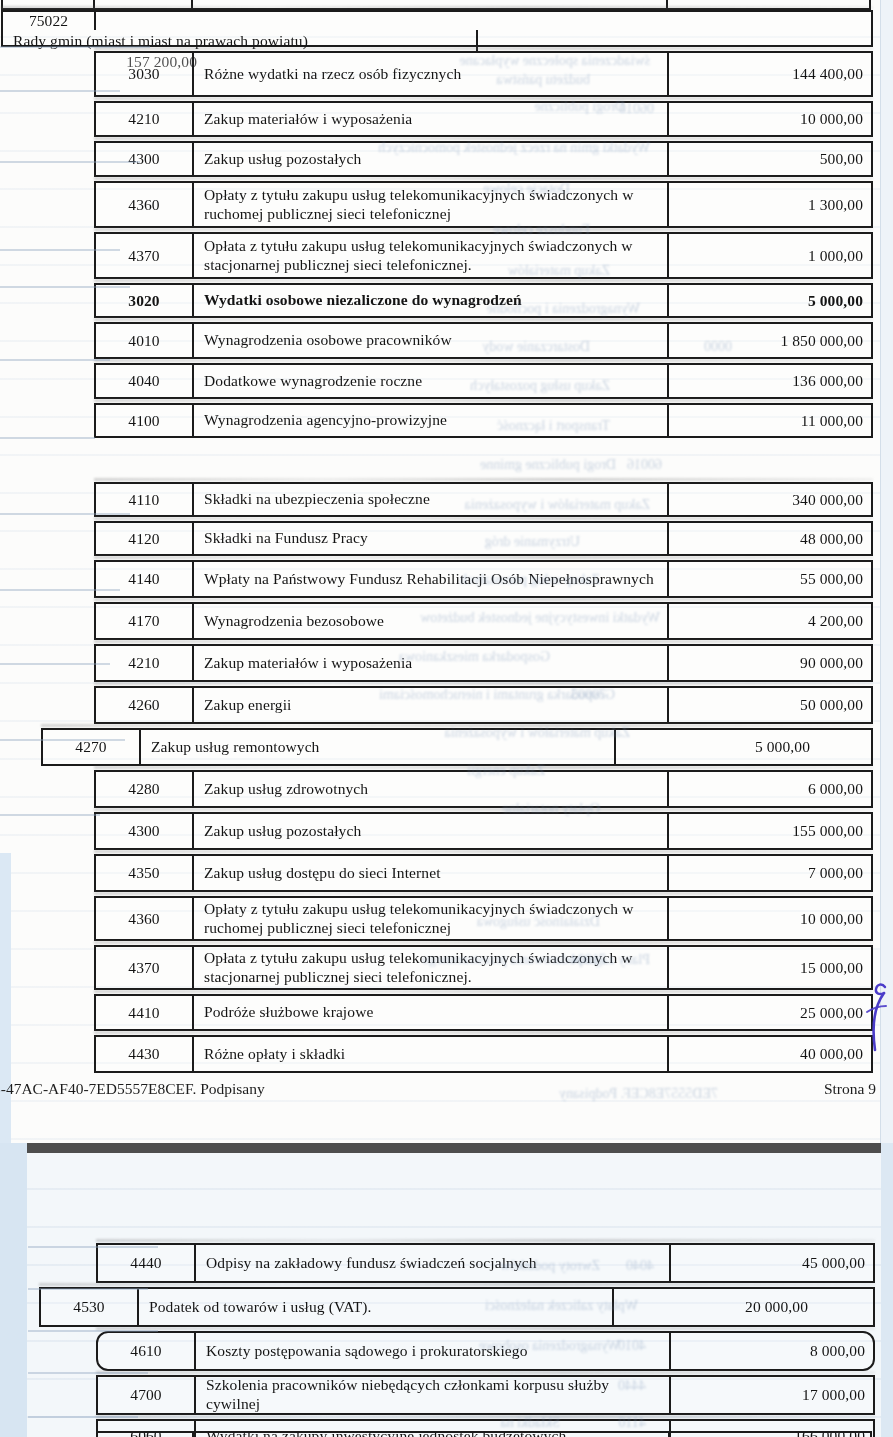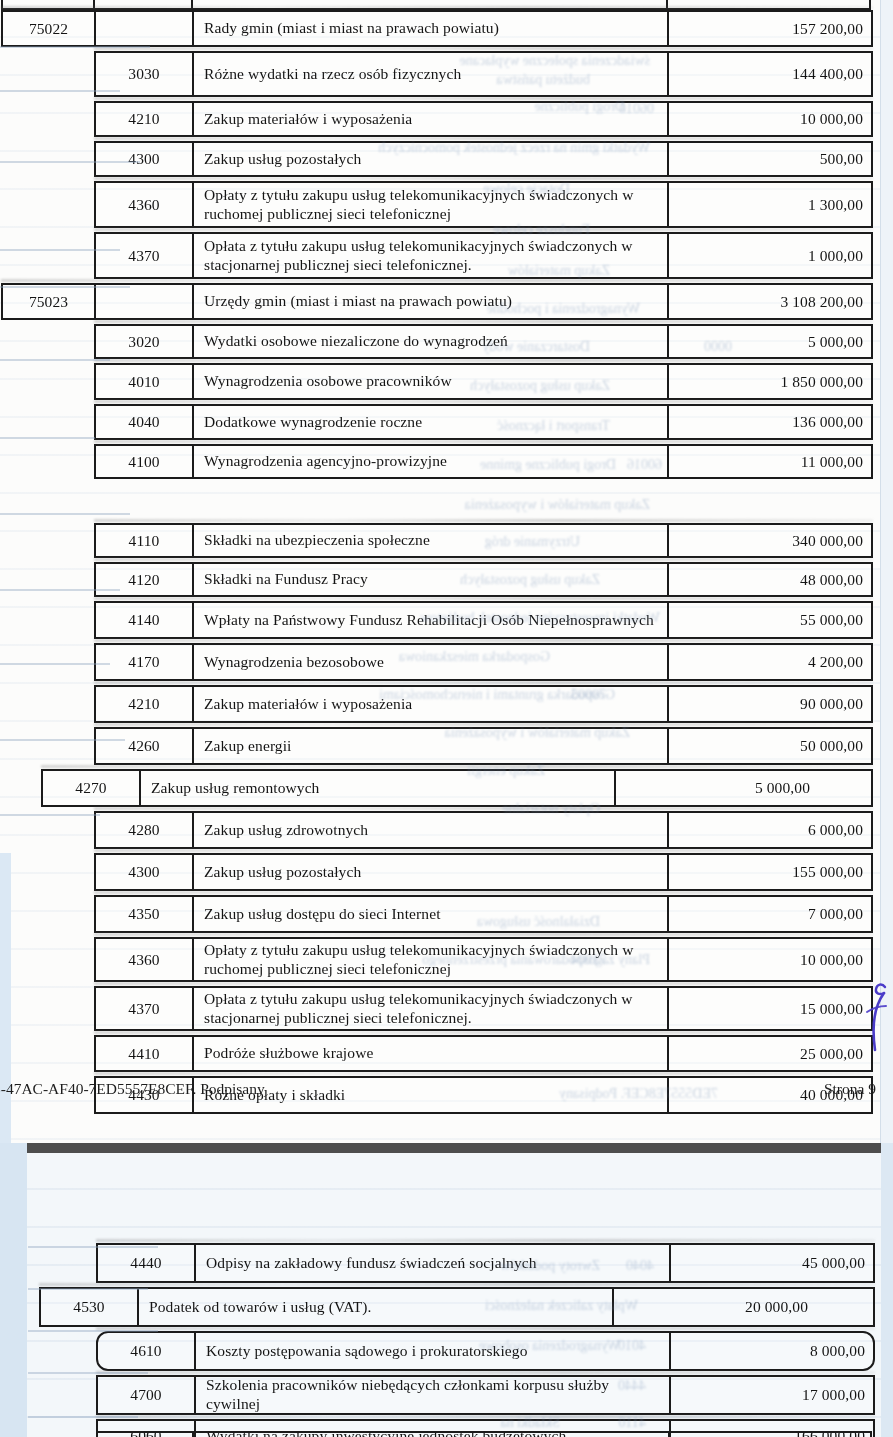--- a/index.html
+++ b/index.html
@@ -64,21 +64,21 @@
 
   <div class="sliver" id="sliver-top">
     <span class="v" style="left:0"></span>
       <span class="v" style="left:92px"></span>
     <span class="v" style="left:190px"></span>
       <span class="v" style="left:665px"></span>
     <span class="v" style="left:868px"></span>
   </div>
 
   <div class="twrap" id="table-p2">
-      <div class="trow ch" style="height: 33px;">
+      <div class="trow ch" style="height: 33px; flex-direction: column;">
         <div class="cell c-ch">75022</div>
         <div class="cell c-pa"></div>
         <div class="cell c-de">Rady gmin (miast i miast na prawach powiatu)</div>
         <div class="cell c-am">157 200,00</div>
       </div>
       <div class="trow pa" style="height: 42px;">
         <div class="cell c-pa">3030</div>
         <div class="cell c-de">Różne wydatki na rzecz osób fizycznych</div>
         <div class="cell c-am">144 400,00</div>
       </div>
@@ -95,27 +95,21 @@
       <div class="trow pa" style="height: 43px;">
         <div class="cell c-pa">4360</div>
         <div class="cell c-de">Opłaty z tytułu zakupu usług telekomunikacyjnych świadczonych w ruchomej publicznej sieci telefonicznej</div>
         <div class="cell c-am">1 300,00</div>
       </div>
       <div class="trow pa" style="height: 43px;">
         <div class="cell c-pa">4370</div>
         <div class="cell c-de">Opłata z tytułu zakupu usług telekomunikacyjnych świadczonych w stacjonarnej publicznej sieci telefonicznej.</div>
         <div class="cell c-am">1 000,00</div>
       </div>
-      <div class="trow ch" style="height: 33px;">
-        <div class="cell c-ch">75023</div>
-        <div class="cell c-pa"></div>
-        <div class="cell c-de">Urzędy gmin (miast i miast na prawach powiatu)</div>
-        <div class="cell c-am">3 108 200,00</div>
-      </div>
-      <div class="trow pa" style="height: 31px;">
+      <div class="trow pa" style="height: 31px; font-weight: bold;">
         <div class="cell c-pa">3020</div>
         <div class="cell c-de">Wydatki osobowe niezaliczone do wynagrodzeń</div>
         <div class="cell c-am">5 000,00</div>
       </div>
       <div class="trow pa" style="height: 33px;">
         <div class="cell c-pa">4010</div>
         <div class="cell c-de">Wynagrodzenia osobowe pracowników</div>
         <div class="cell c-am">1 850 000,00</div>
       </div>
       <div class="trow pa" style="height: 32px;">

